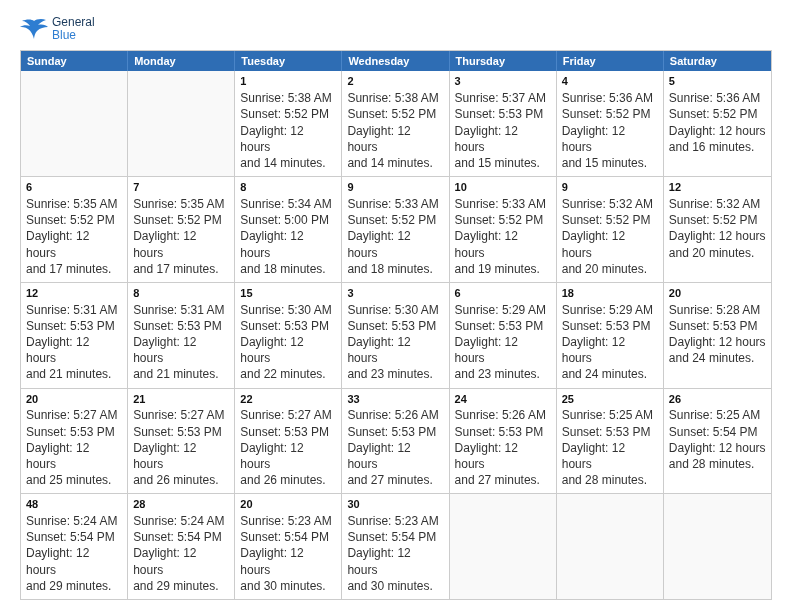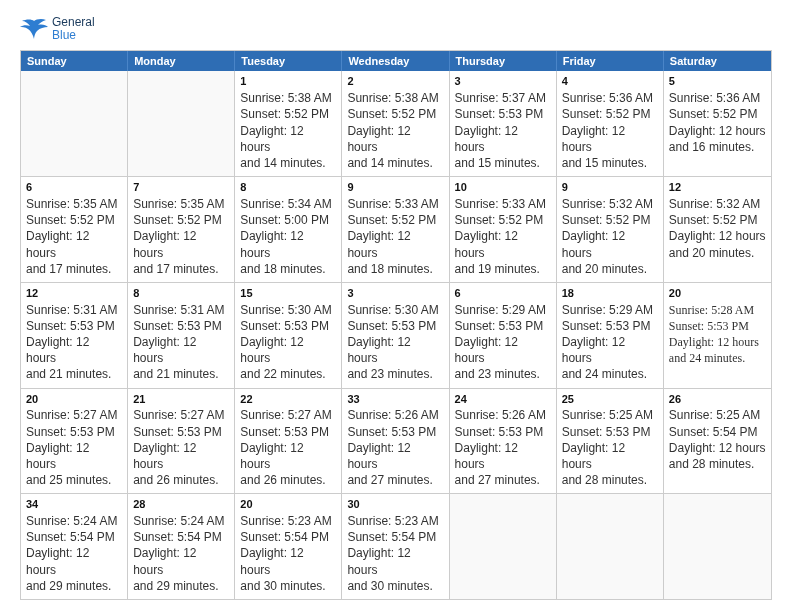--- a/index.html
+++ b/index.html
@@ -265,21 +265,21 @@
           </div>
           <div class="cal-cell">
             <div class="day-num">18</div>
             <div class="cell-text" style="white-space: pre-line;">Sunrise: 5:29 AM
 Sunset: 5:53 PM
 Daylight: 12 hours
 and 24 minutes.</div>
           </div>
           <div class="cal-cell">
             <div class="day-num">20</div>
-            <div class="cell-text" style="white-space: pre-line; font-family: Liberation Serif, serif;">Sunrise: 5:28 AM
+            <div class="cell-text" style="white-space: pre-line;">Sunrise: 5:28 AM
 Sunset: 5:53 PM
 Daylight: 12 hours
 and 24 minutes.</div>
           </div>
         </div>
         <div class="cal-row">
           <div class="cal-cell">
             <div class="day-num">20</div>
             <div class="cell-text" style="white-space: pre-line;">Sunrise: 5:27 AM
 Sunset: 5:53 PM
@@ -324,21 +324,21 @@
           <div class="cal-cell">
             <div class="day-num">26</div>
             <div class="cell-text" style="white-space: pre-line;">Sunrise: 5:25 AM
 Sunset: 5:54 PM
 Daylight: 12 hours
 and 28 minutes.</div>
           </div>
         </div>
         <div class="cal-row">
           <div class="cal-cell">
-            <div class="day-num">34</div>
+            <div class="day-num">48</div>
             <div class="cell-text" style="white-space: pre-line;">Sunrise: 5:24 AM
 Sunset: 5:54 PM
 Daylight: 12 hours
 and 29 minutes.</div>
           </div>
           <div class="cal-cell">
             <div class="day-num">28</div>
             <div class="cell-text" style="white-space: pre-line;">Sunrise: 5:24 AM
 Sunset: 5:54 PM
 Daylight: 12 hours

